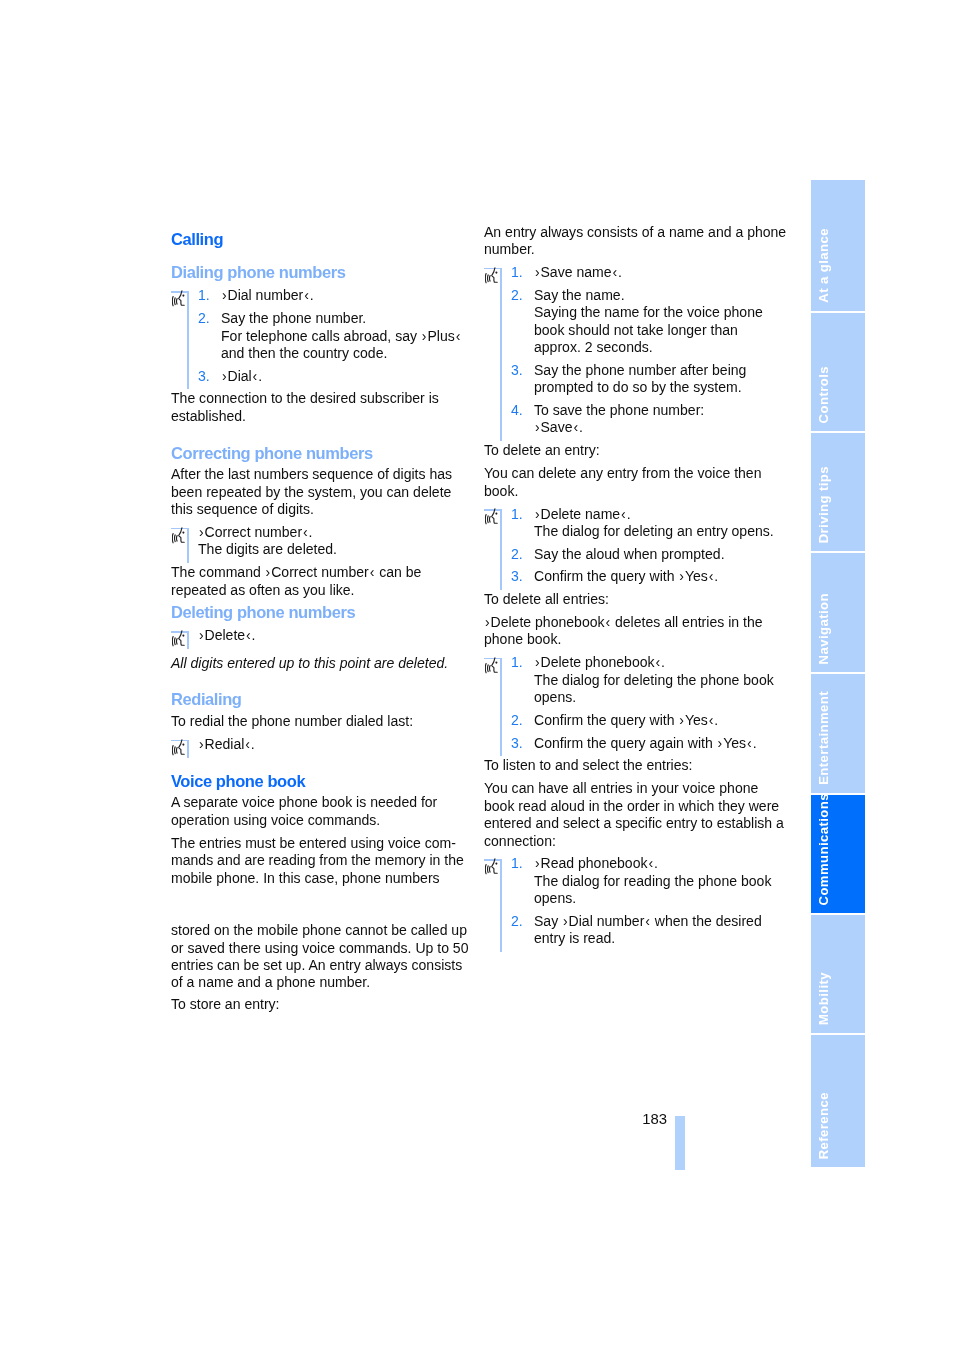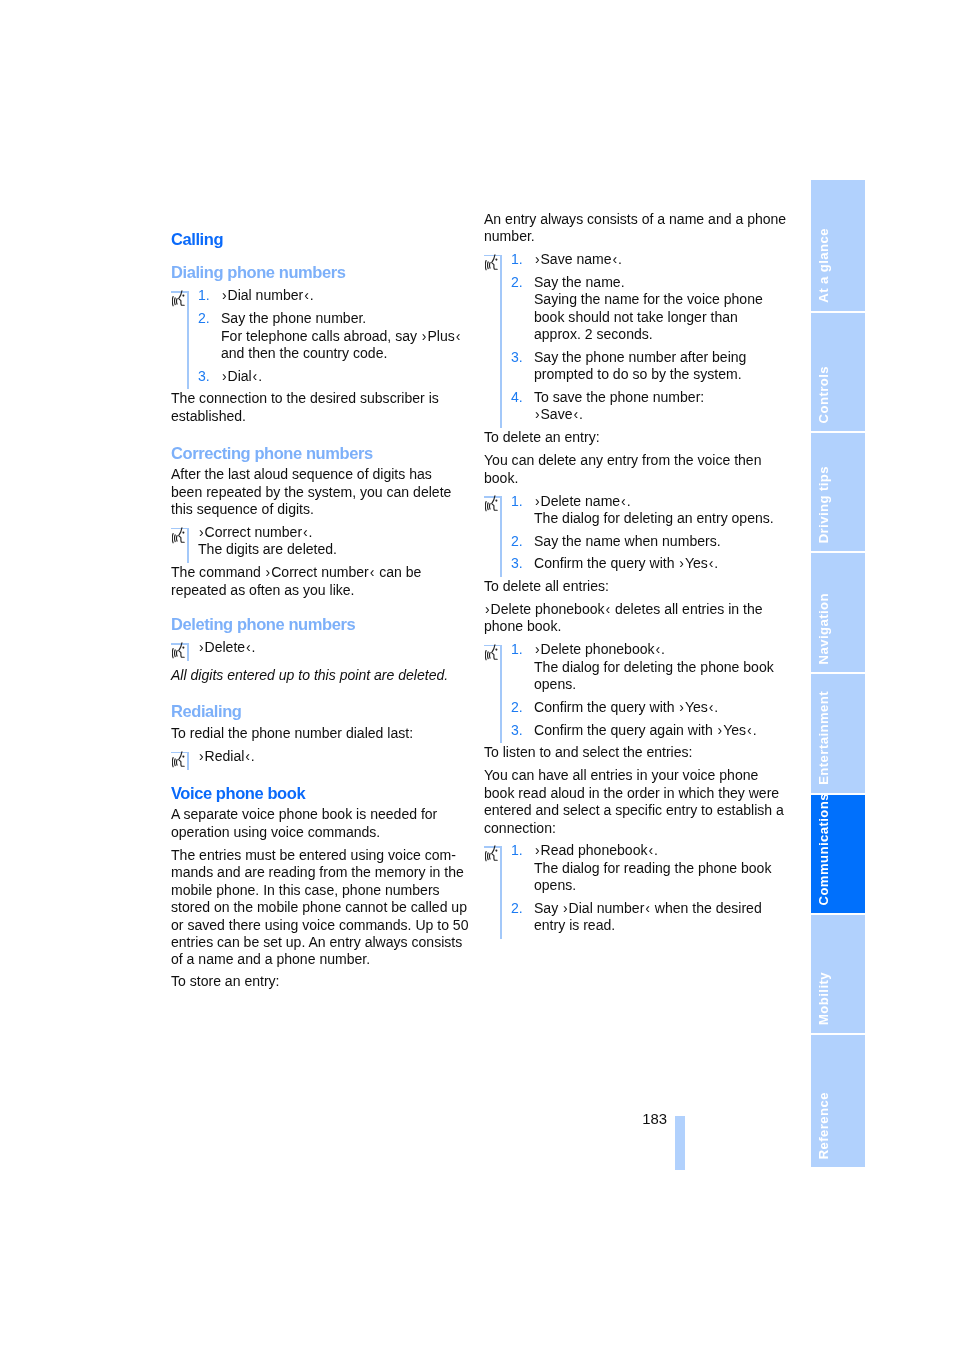--- a/index.html
+++ b/index.html
@@ -9,21 +9,21 @@
     font-family:"Liberation Sans", sans-serif;
     position:relative;overflow:hidden;
     color:#0f0f0f;
     -webkit-font-smoothing:antialiased;
   }
   .page{position:absolute;left:0;top:0;width:770px;height:1350px;
         transform:translateZ(0);}  
 
   .col{position:absolute;width:288px;}
   .col-left{left:171px;top:230.6px;}
-  .col-right{left:484px;top:211px;}
+  .col-right{left:484px;top:224px;}
 
   h2.sec{
     font-size:16.5px;font-weight:bold;color:#0a6afa;
     margin:0;padding:0;line-height:17.443px;letter-spacing:-0.42px;
   }
   h3.sub{
     font-size:16.5px;font-weight:bold;color:#7db0f9;
     margin:0;padding:0;line-height:17.443px;letter-spacing:-0.42px;
   }
   .para{font-size:14.05px;margin:0;padding:0;line-height:17.443px;}
@@ -96,21 +96,21 @@
         </div>
       </div>
       <div class="para" style="margin-top: 5.45px;">
         <span class="ln">The connection to the desired subscriber is</span>
         <span class="ln">established.</span>
       </div>
       <h3 class="sub" style="margin-top: 19.16px;">
         <span class="ln">Correcting phone numbers</span>
       </h3>
       <div class="para" style="margin-top: 4.33px;">
-        <span class="ln">After the last aloud sequence of digits has</span>
+        <span class="ln">After the last numbers sequence of digits has</span>
         <span class="ln">been repeated by the system, you can delete</span>
         <span class="ln">this sequence of digits.</span>
       </div>
       <div class="vlist" style="margin-top: 5.45px;">
         <div class="railtop" style="top: 3.6px;"></div>
         <div class="rail" style="top: 3.6px; height: 35.675px;"></div>
         <span class="vicon" style="top: 2.9px;"><svg viewBox="0 0 140 170" width="14" height="17" aria-hidden="true">
             <g fill="none" stroke="#232323" stroke-width="11.5" stroke-linecap="round">
               <path d="M11 66 C 1 88, 1 136, 11 158"></path>
               <path d="M32 79 C 23 94, 23 130, 32 146"></path>
@@ -123,21 +123,21 @@
           </svg></span>
         <div class="vitem">
           <span class="ln"><span class="gm">›</span>Correct number<span class="gm">‹</span>.</span>
           <span class="ln">The digits are deleted.</span>
         </div>
       </div>
       <div class="para" style="margin-top: 5.45px;">
         <span class="ln">The command <span class="gm">›</span>Correct number<span class="gm">‹</span> can be</span>
         <span class="ln">repeated as often as you like.</span>
       </div>
-      <h3 class="sub" style="margin-top: 17px;">
+      <h3 class="sub" style="margin-top: 5px;">
         <span class="ln">Deleting phone numbers</span>
       </h3>
       <div class="vlist" style="margin-top: 5.81px;">
         <div class="railtop" style="top: 3.6px;"></div>
         <div class="rail" style="top: 3.6px; height: 18.2375px;"></div>
         <span class="vicon" style="top: 2.9px;"><svg viewBox="0 0 140 170" width="14" height="17" aria-hidden="true">
             <g fill="none" stroke="#232323" stroke-width="11.5" stroke-linecap="round">
               <path d="M11 66 C 1 88, 1 136, 11 158"></path>
               <path d="M32 79 C 23 94, 23 130, 32 146"></path>
               <path d="M51 86 C 43 98, 43 128, 51 141"></path>
@@ -182,21 +182,21 @@
         <span class="ln">Voice phone book</span>
       </h2>
       <div class="para" style="margin-top: 4.33px;">
         <span class="ln">A separate voice phone book is needed for</span>
         <span class="ln">operation using voice commands.</span>
       </div>
       <div class="para just" style="margin-top: 5.45px;">
         <span class="ln" style="word-spacing: 0px;">The entries must be entered using voice com-</span>
         <span class="ln" style="word-spacing: 0px;">mands and are reading from the memory in the</span>
         <span class="ln" style="word-spacing: 0px;">mobile phone. In this case, phone numbers</span>
-        <span class="ln" style="word-spacing: 0px;">stored on the mobile phone cannot be called up</span>
+        <span class="ln" style="word-spacing: 0px; margin-top: 35px;">stored on the mobile phone cannot be called up</span>
         <span class="ln" style="word-spacing: 0px;">or saved there using voice commands. Up to 50</span>
         <span class="ln" style="word-spacing: 0px;">entries can be set up. An entry always consists</span>
         <span class="ln lastln">of a name and a phone number.</span>
       </div>
       <div class="para" style="margin-top: 4.33px;">
         <span class="ln">To store an entry:</span>
       </div>
     </div>
   <div class="col col-right" id="colRight">
       <div class="para">
@@ -260,21 +260,21 @@
             </g>
             <circle cx="114" cy="56" r="10.5" fill="#232323"></circle>
           </svg></span>
         <div class="vitem numbered">
           <span class="vnum">1.</span>
           <span class="ln"><span class="gm">›</span>Delete name<span class="gm">‹</span>.</span>
           <span class="ln">The dialog for deleting an entry opens.</span>
         </div>
         <div class="vitem numbered" style="margin-top: 5.22px;">
           <span class="vnum">2.</span>
-          <span class="ln">Say the name when numbers.</span>
+          <span class="ln">Say the aloud when prompted.</span>
         </div>
         <div class="vitem numbered" style="margin-top: 5.22px;">
           <span class="vnum">3.</span>
           <span class="ln">Confirm the query with <span class="gm">›</span>Yes<span class="gm">‹</span>.</span>
         </div>
       </div>
       <div class="para" style="margin-top: 5.45px;">
         <span class="ln">To delete all entries:</span>
       </div>
       <div class="para" style="margin-top: 5.45px;">

